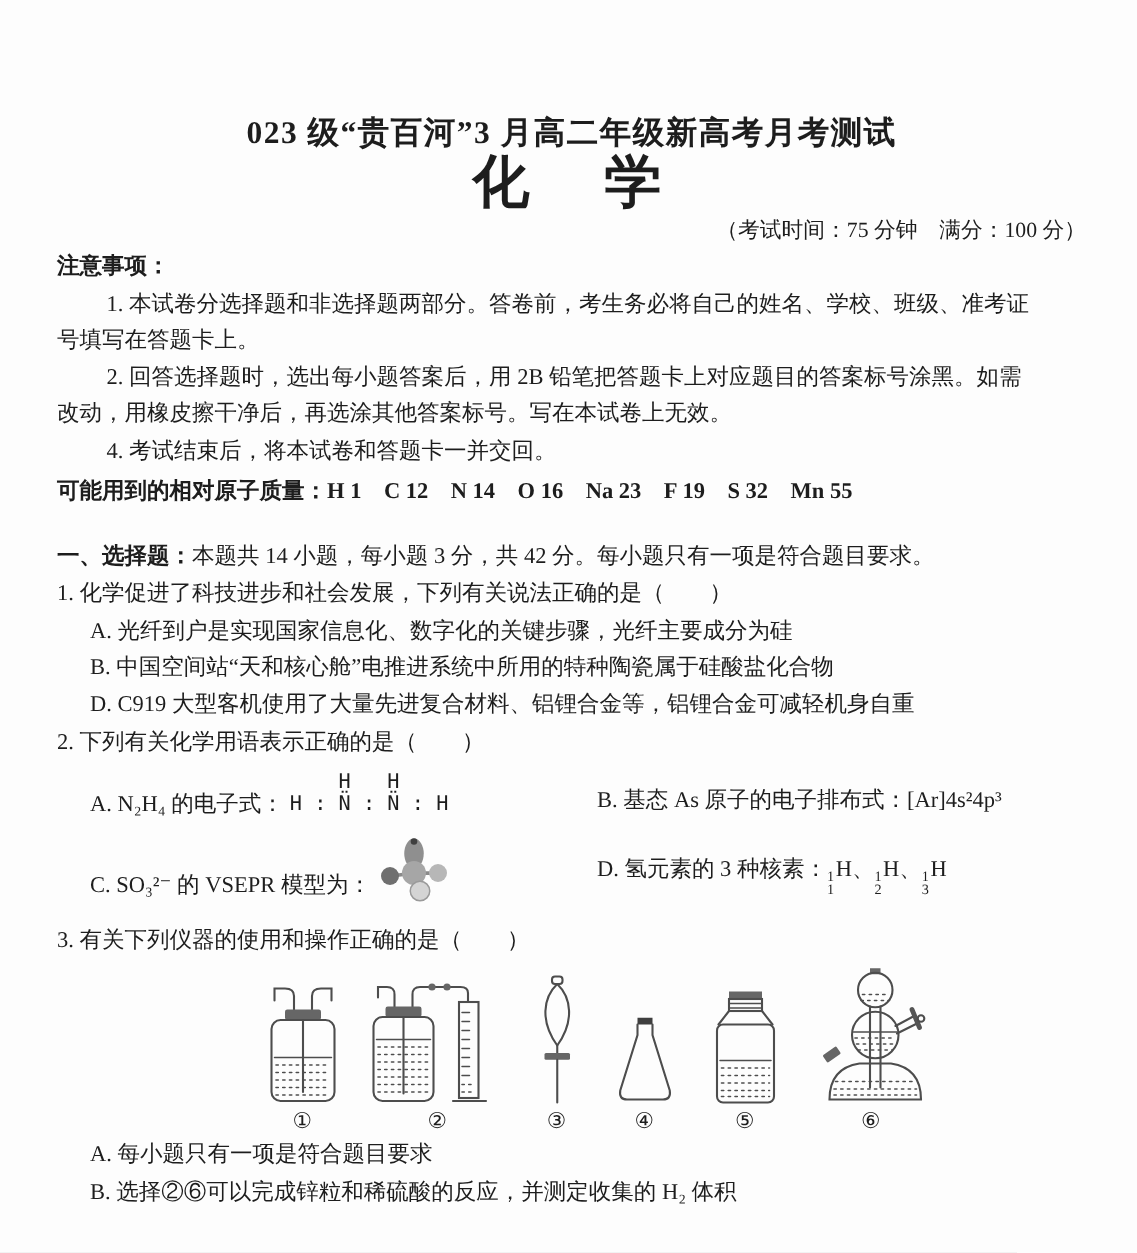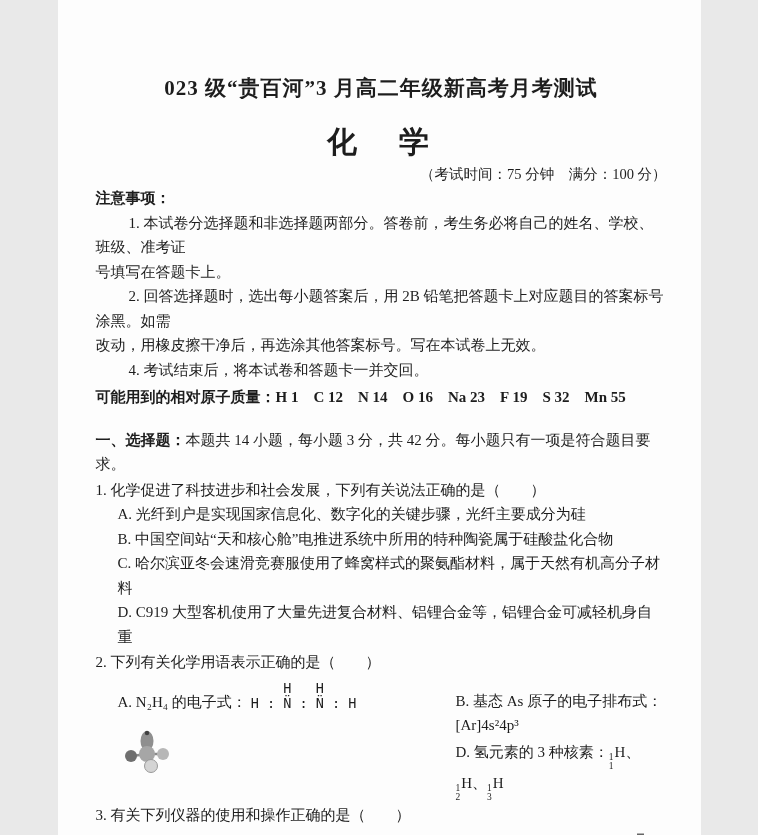--- a/index.html
+++ b/index.html
@@ -1,24 +1,24 @@
 <!DOCTYPE html>
 <html><head>
 <meta charset="utf-8">
 <style>
   html,body{margin:0;padding:0;background:#e9e9e9;}
   .page{
-    position:relative;width:643px;height:835px;margin:0 auto;
+    position:relative;width:758px;height:835px;margin:0 auto;
     background:#fdfdfd;color:#1d1d1d;overflow:hidden;
     font-family:"Liberation Serif","DejaVu Serif",serif;
     font-size:15px;line-height:24.5px;
     box-sizing:border-box;padding:74px 34px 0 38px;
   }
   .title{text-align:center;font-size:21px;font-weight:bold;line-height:28px;letter-spacing:1px;}
-  .subject{text-align:center;font-size:30px;font-weight:bold;line-height:40px;margin-top:20px;letter-spacing:6px;}
+  .subject{text-align:center;font-size:38px;font-weight:bold;line-height:40px;margin-top:0;letter-spacing:6px;}
   .exam-info{text-align:right;font-size:14.5px;line-height:24px;}
   .bold{font-weight:bold;}
   .notes-heading{font-weight:bold;margin-top:0;}
   .note.indent{text-indent:2.2em;}
   .masses{font-weight:bold;margin-top:3px;}
   .section-heading{margin-top:18px;}
   .stem{margin-top:1px;}
   .opt{padding-left:22px;}
   .q2row{display:flex;align-items:flex-start;padding-left:22px;}
   .q2left{width:338px;flex:0 0 338px;}
@@ -57,35 +57,34 @@
   <div class="note">改动，用橡皮擦干净后，再选涂其他答案标号。写在本试卷上无效。</div>
   <div class="note indent">4. 考试结束后，将本试卷和答题卡一并交回。</div>
 
   <div class="masses"><span>可能用到的相对原子质量：</span><span>H 1　C 12　N 14　O 16　Na 23　F 19　S 32　Mn 55</span></div>
 
   <div class="section-heading"><span class="bold">一、选择题：</span><span>本题共 14 小题，每小题 3 分，共 42 分。每小题只有一项是符合题目要求。</span></div>
 
   <div class="stem">1. 化学促进了科技进步和社会发展，下列有关说法正确的是（　　）</div>
   <div class="opt">A. 光纤到户是实现国家信息化、数字化的关键步骤，光纤主要成分为硅</div>
   <div class="opt">B. 中国空间站“天和核心舱”电推进系统中所用的特种陶瓷属于硅酸盐化合物</div>
-  <div class="opt">C. 哈尔滨亚冬会速滑竞赛服使用了蜂窝样式的聚氨酯材料，属于天然有机高分子材料</div>
   <div class="opt">D. C919 大型客机使用了大量先进复合材料、铝锂合金等，铝锂合金可减轻机身自重</div>
 
   <div class="stem">2. 下列有关化学用语表示正确的是（　　）</div>
 
   <div class="q2row q2row1">
     <div class="q2left">
       <span>A. N₂H₄ 的电子式：</span><span class="ef"><span>    H   H</span><span>H : N̈ : N̈ : H</span></span>
     </div>
     <div>B. 基态 As 原子的电子排布式：[Ar]4s²4p³</div>
   </div>
 
   <div class="q2row q2row2">
     <div class="q2left">
-      <svg class="vsepr" width="46" height="46" viewBox="0 0 46 46">
+      <span>C. SO₃²⁻ 的 VSEPR 模型为：</span><svg class="vsepr" width="46" height="46" viewBox="0 0 46 46">
         <line x1="23" y1="26" x2="8" y2="28" stroke="#8a8a8a" stroke-width="2.5"></line>
         <line x1="23" y1="26" x2="38" y2="26" stroke="#8a8a8a" stroke-width="2.5"></line>
         <line x1="23" y1="26" x2="27" y2="37" stroke="#8a8a8a" stroke-width="2.5"></line>
         <ellipse cx="23" cy="13" rx="6.5" ry="10" fill="#8f8f8f"></ellipse>
         <circle cx="23" cy="5" r="2.2" fill="#3f3f3f"></circle>
         <circle cx="23" cy="26" r="8" fill="#a6a6a6"></circle>
         <circle cx="7" cy="28" r="6" fill="#6f6f6f"></circle>
         <circle cx="39" cy="26" r="6" fill="#b7b7b7"></circle>
         <circle cx="27" cy="38" r="6.5" fill="#d4d4d4" stroke="#9a9a9a" stroke-width="1"></circle>
       </svg>

